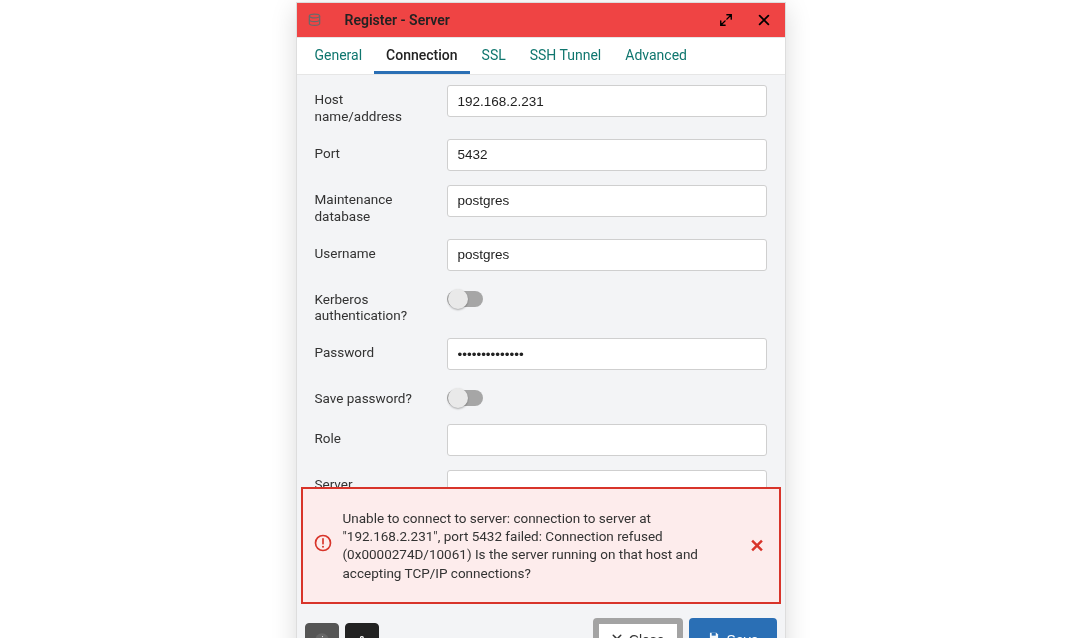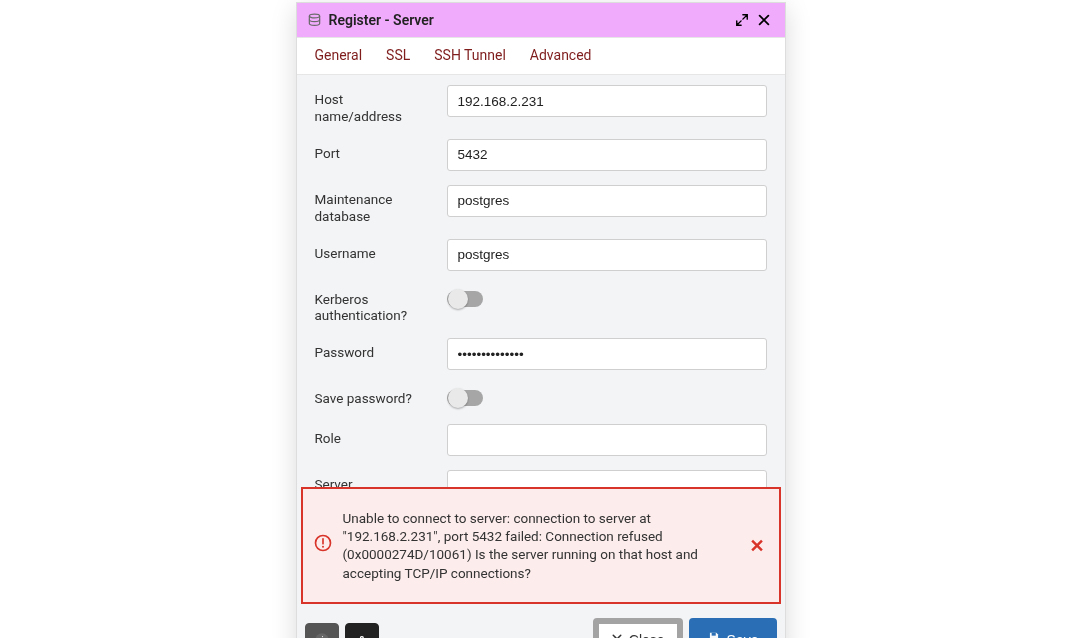--- a/index.html
+++ b/index.html
@@ -20,21 +20,22 @@
     border: 1px solid #ddd;
     box-shadow: 0 6px 24px rgba(0,0,0,0.15);
     display: flex;
     flex-direction: column;
   }
   .titlebar {
     display: flex;
     align-items: center;
     padding: 6px 10px;
     border-bottom: 1px solid #e6e6e6;
-    background: #f0abfc;
+    background: #ef4444;
+    gap: 16px;
   }
   .titlebar .title-icon {
     width: 16px; height: 16px; margin-right: 6px;
     display: inline-flex; align-items: center; justify-content: center;
   }
   .titlebar .title-text {
     font-weight: 600;
     font-size: 14px;
     color: #222;
     flex: 1;
@@ -47,21 +48,21 @@
   }
   .tabs {
     display: flex;
     border-bottom: 1px solid #e6e6e6;
     padding: 0 6px;
     background: #fff;
   }
   .tab {
     padding: 9px 12px 8px 12px;
     font-size: 14px;
-    color: #7f1d1d;
+    color: #0f766e;
     cursor: pointer;
     border-bottom: 3px solid transparent;
   }
   .tab.active {
     border-bottom-color: #2a6fb5;
     color: #222;
     font-weight: 500;
   }
   .form-body {
     background: #f3f4f6;
@@ -207,20 +208,21 @@
     </span>
     <span class="win-btn">
       <svg width="14" height="14" viewBox="0 0 16 16">
           <path d="M3 3l10 10M13 3L3 13" stroke="#000" stroke-width="2" stroke-linecap="round"></path>
         </svg>
     </span>
   </div>
 
   <div class="tabs">
     <div class="tab">General</div>
+    <div class="tab active">Connection</div>
     <div class="tab">SSL</div>
     <div class="tab">SSH Tunnel</div>
     <div class="tab">Advanced</div>
   </div>
 
   <div class="form-wrap">
     <div class="form-body">
 
       <div class="row">
         <div class="lbl">Host name/address</div>

